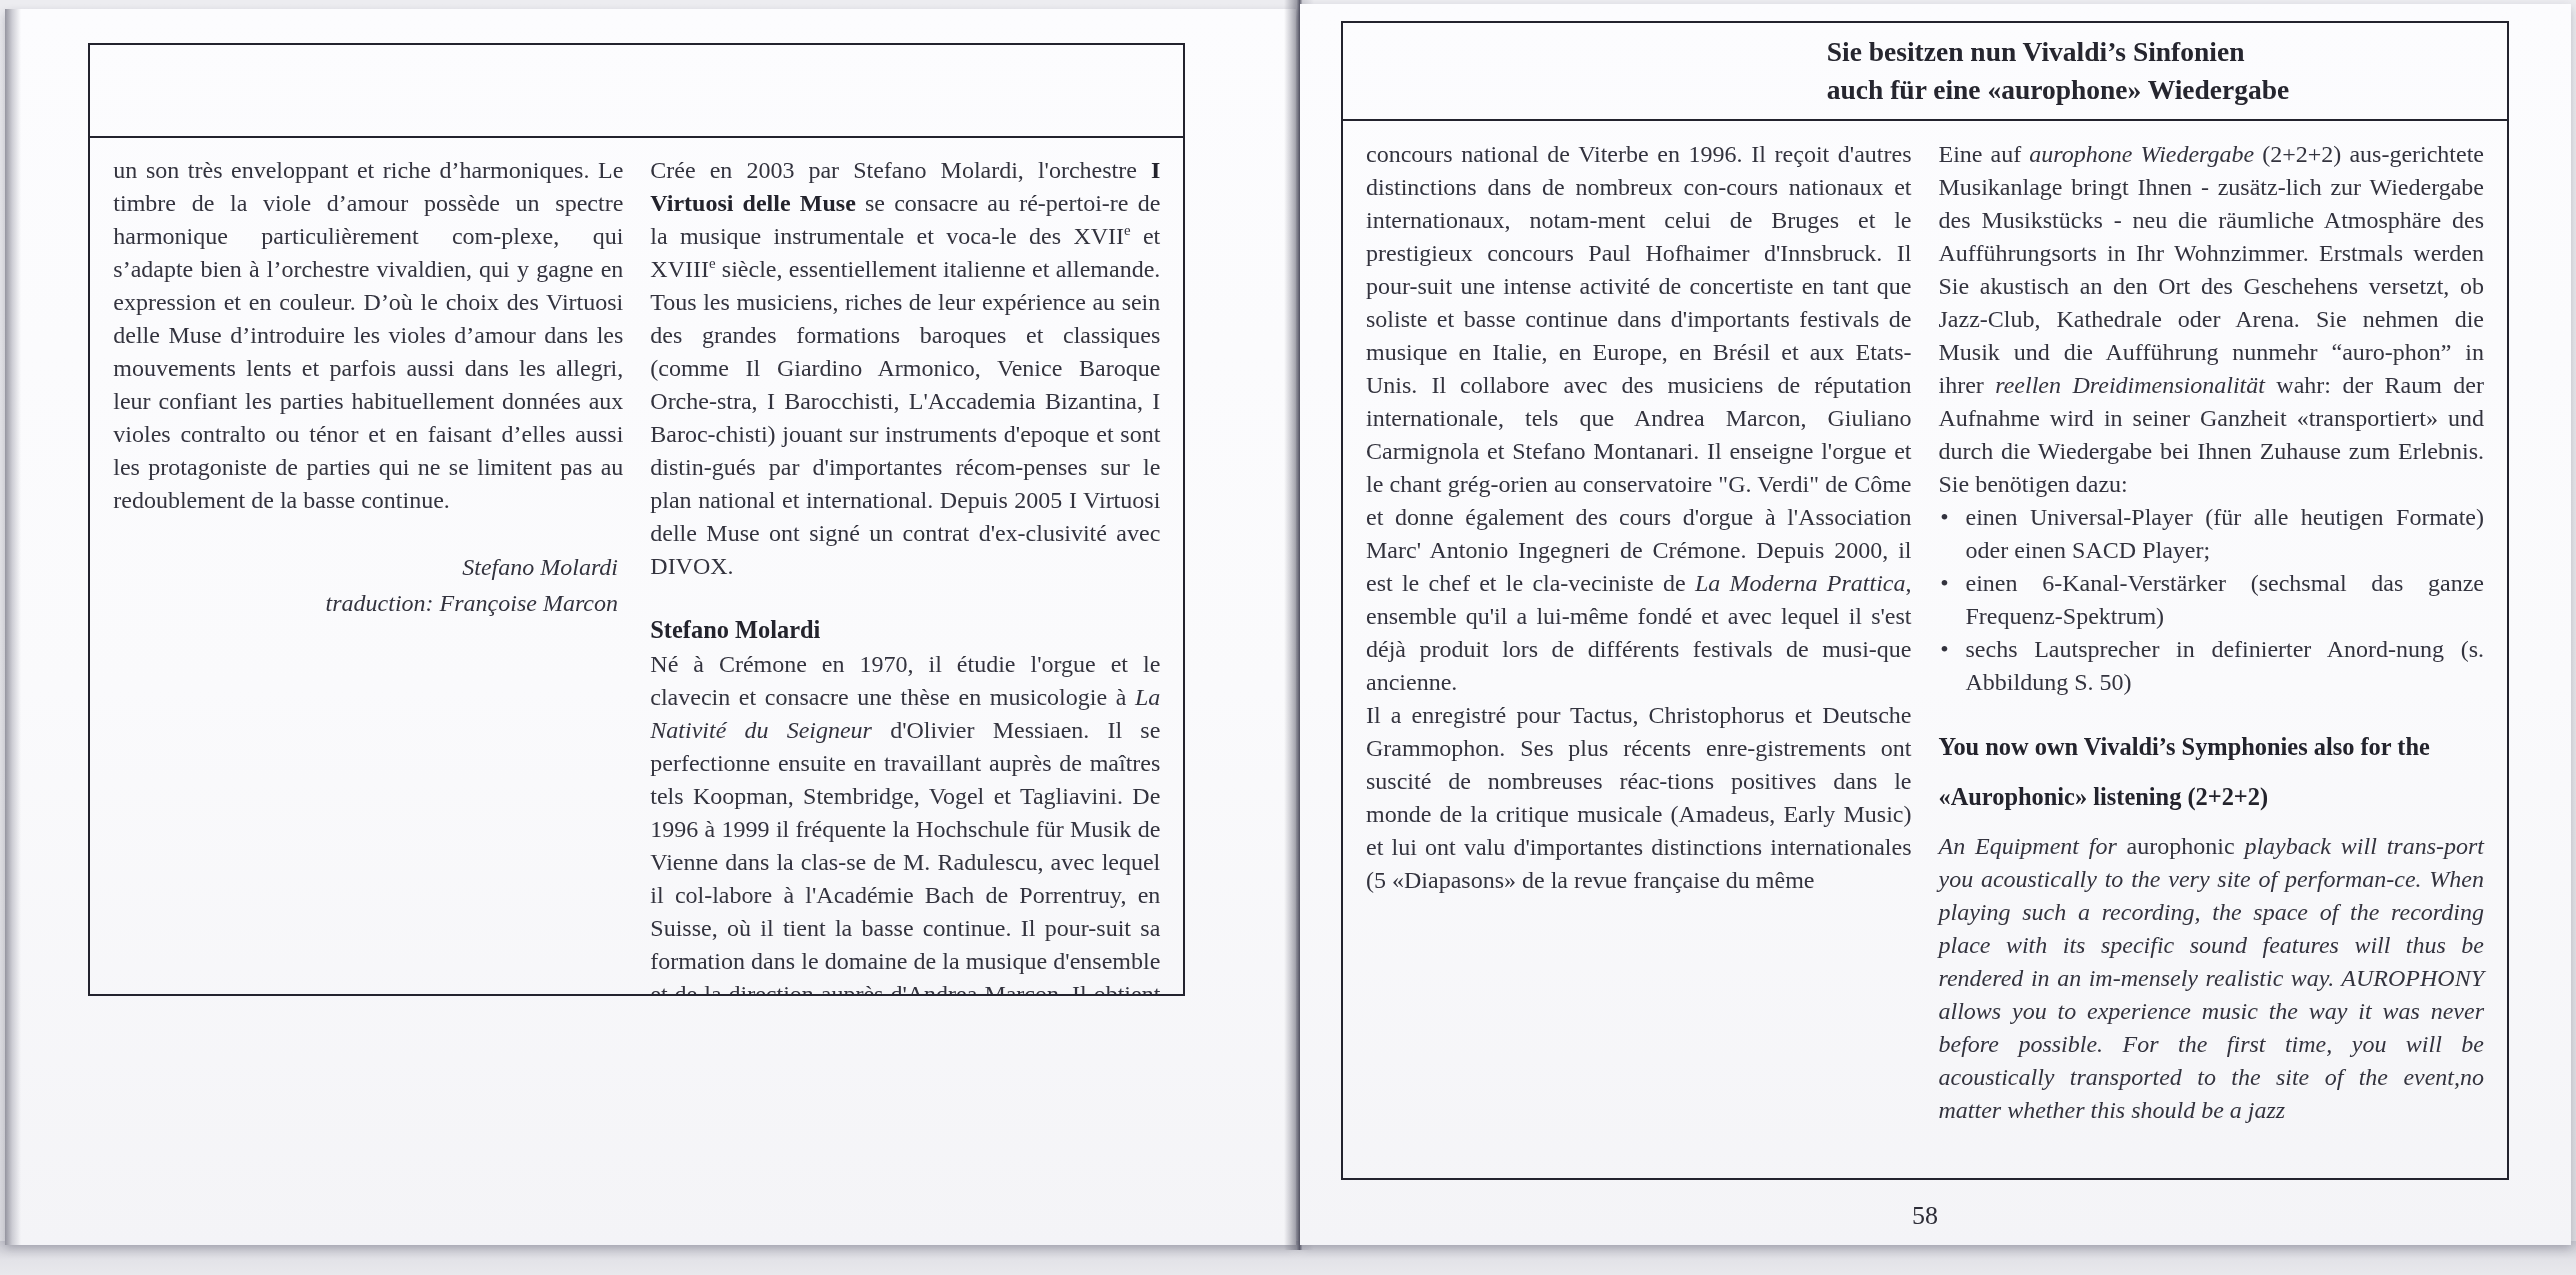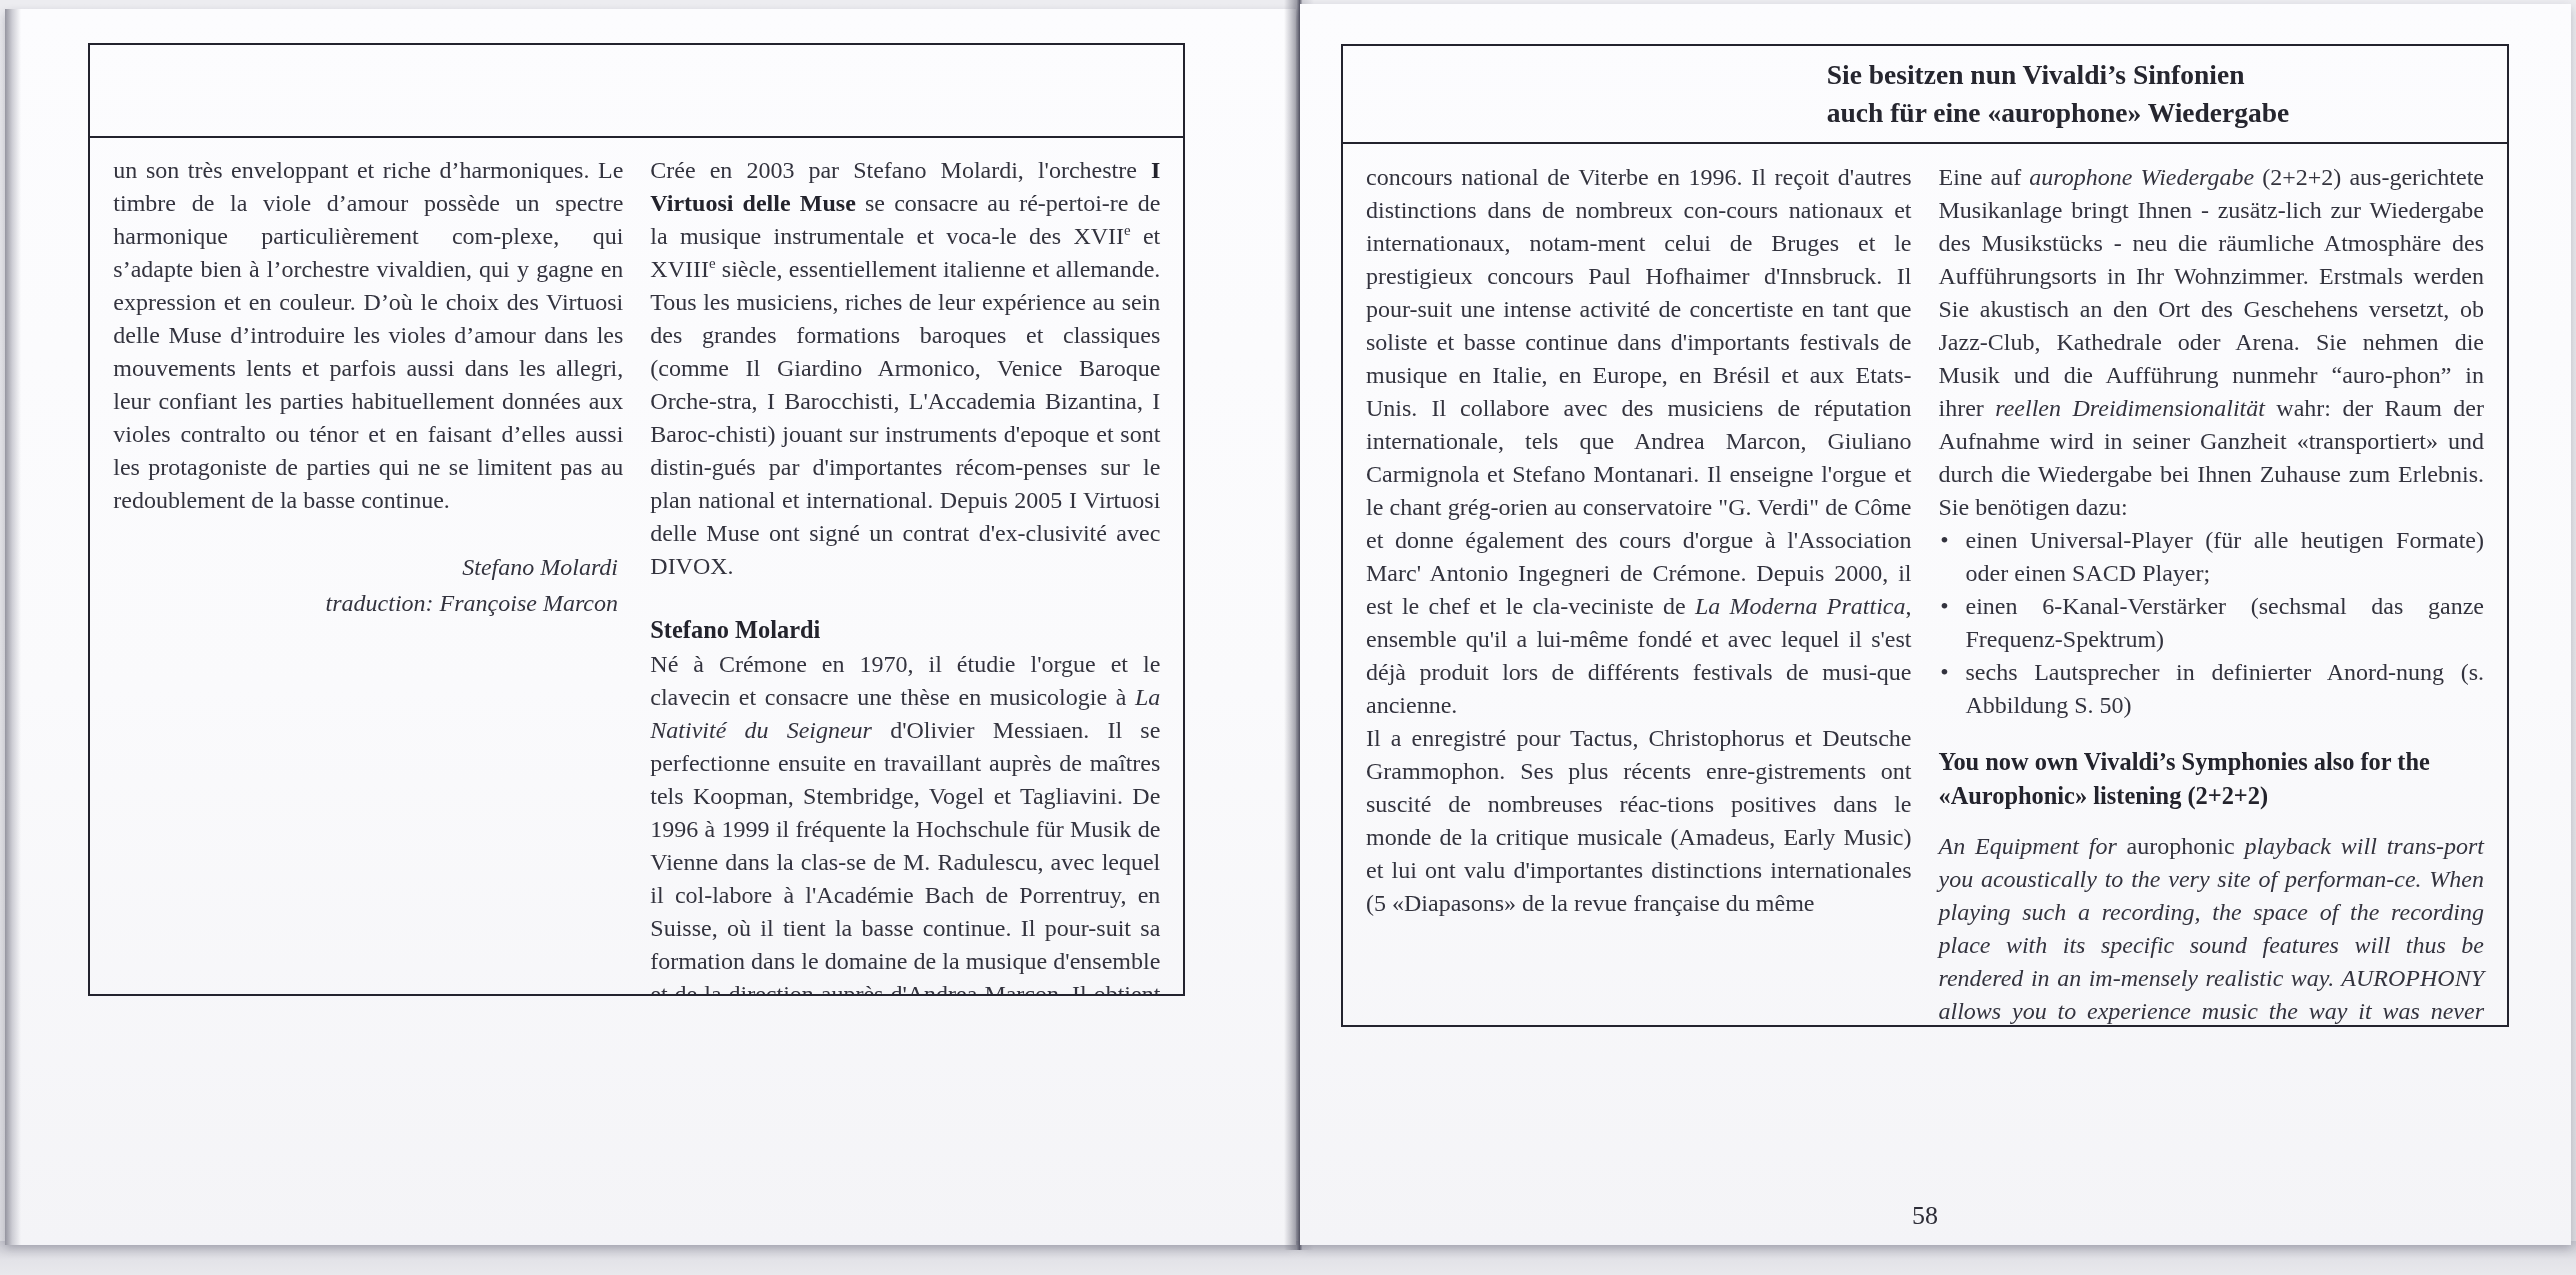--- a/index.html
+++ b/index.html
@@ -14,39 +14,39 @@
   .paper{position:absolute;background:linear-gradient(180deg,#fcfcfe 0%,#fafafc 55%,#f4f4f7 100%);
     box-shadow:0 3.6px 9px rgba(40,40,60,.25);}
   .paper-left{left:5.3px;top:9px;width:1291px;height:1236px;}
   .paper-right{left:1300px;top:3.6px;width:1271px;height:1241px;}
   .edge-strip{position:absolute;left:0;top:0;width:16px;height:100%;
     background:linear-gradient(90deg,#83838f 0%,#c5c5cd 45%,rgba(250,250,252,0) 100%);opacity:.85;}
   .gutter{position:absolute;left:1284px;top:0;width:30px;height:1250px;
     background:linear-gradient(90deg,rgba(120,120,135,0) 0%,rgba(90,90,105,.55) 42%,#5d5d6c 52%,rgba(130,130,145,.25) 62%,rgba(255,255,255,0) 100%);}
   .frame{position:absolute;border:2.7px solid #23232e;box-sizing:border-box;background:transparent;}
   .frame-left{left:83px;top:34px;width:1097px;height:953px;}
-  .frame-right{left:41px;top:40px;width:1168px;height:983px;}
+  .frame-right{left:41px;top:17px;width:1168px;height:1159px;}
   .band{position:absolute;left:0;top:0;right:0;border-bottom:2.7px solid #23232e;
     display:flex;align-items:center;justify-content:center;}
   .band-left{height:91px;}
   .band-right{height:96px;}
   .header-de{margin-left:266px;text-align:left;font-weight:bold;font-size:27.5px;line-height:38px;color:#26262f;}
   .content{position:absolute;left:0;right:0;bottom:0;padding:16px 23px 9px 23px;
     display:flex;gap:27px;overflow:hidden;}
   .content-left{top:93px;}
   .content-right{top:99px;justify-content:space-between;}
   .col{flex:1;min-width:0;}
   .para{margin:0;font-size:24px;line-height:33px;text-align:justify;color:#33333e;}
   .para b{color:#23232c;}
   .pitalic{font-style:italic;}
   .pitalic i{font-style:normal;}
   sup{font-size:.62em;line-height:0;vertical-align:super;}
   .sig{margin-top:32px;padding-right:5.3px;font-style:italic;font-size:24px;line-height:36px;text-align:right;}
   .subhead{margin-top:30px;margin-bottom:1.8px;font-weight:bold;font-size:24.4px;line-height:33px;color:#23232c;}
-  .subhead-en{margin-top:23px;margin-bottom:17px;font-weight:bold;font-size:24.4px;line-height:34px;text-align:left;color:#23232c;}
+  .subhead-en{margin-top:23px;margin-bottom:8px;font-weight:bold;font-size:24.4px;line-height:50px;text-align:left;color:#23232c;}
   .bullets{margin-top:0;}
   .bullet{position:relative;padding-left:27px;font-size:24px;line-height:33px;text-align:justify;}
   .bullet .dot{position:absolute;left:1.8px;top:0;}
   .pagenum{position:absolute;text-align:center;font-size:26px;color:#2e2e38;}
   .pagenum-left{left:83px;width:1097px;top:1195px;}
   .pagenum-right{left:41px;width:1168px;top:1197px;}
 </style>
 </head>
 <body>
 

